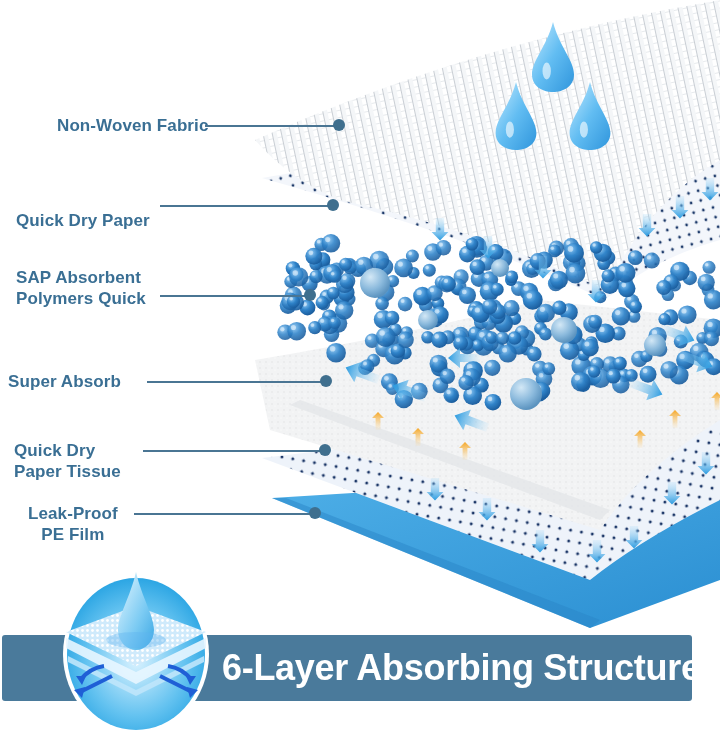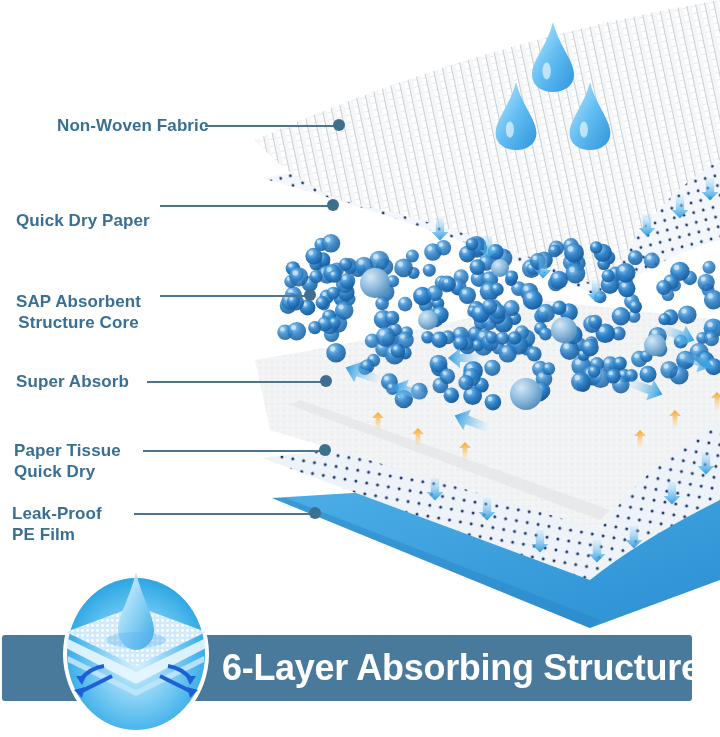--- a/index.html
+++ b/index.html
@@ -683,41 +683,41 @@
 </div>
 <div class="leader" style="left:205px; top:125px; width:132px;"></div>
 <div class="dot" style="left:333px; top:119px;"></div>
 
 <div class="label" style="left:16px; top:195px;margin-top:15px;">
   <div>Quick Dry Paper</div>
 </div>
 <div class="leader" style="left:160px; top:205px; width:170px;"></div>
 <div class="dot" style="left:327px; top:199px;"></div>
 
-<div class="label" style="left:16px; top:291px;text-align:center;">
+<div class="label" style="left:16px; top:267px;">
   <div>SAP Absorbent</div>
-  <div>Structure Core</div>
+  <div>Polymers Quick</div>
 </div>
 <div class="leader" style="left:160px; top:295px; width:150px;"></div>
 <div class="dot" style="left:304px; top:289px;"></div>
 
-<div class="label" style="left:16px; top:371px;">
+<div class="label" style="left:8px; top:371px;">
   <div>Super Absorb</div>
 </div>
 <div class="leader" style="left:147px; top:381px; width:178px;"></div>
 <div class="dot" style="left:320px; top:375px;"></div>
 
 <div class="label" style="left:14px; top:440px;">
+  <div>Quick Dry</div>
   <div>Paper Tissue</div>
-  <div>Quick Dry</div>
 </div>
 <div class="leader" style="left:143px; top:450px; width:180px;"></div>
 <div class="dot" style="left:319px; top:444px;"></div>
 
-<div class="label" style="left:12px; top:503px;">
+<div class="label" style="left:28px; top:503px;text-align:center;">
   <div>Leak-Proof</div>
   <div>PE Film</div>
 </div>
 <div class="leader" style="left:134px; top:513px; width:180px;"></div>
 <div class="dot" style="left:309px; top:507px;"></div>
 
 <div class="banner"></div>
 <div class="banner-title">6-Layer Absorbing Structure</div>
 
 <svg class="badge" viewBox="0 0 152 168" xmlns="http://www.w3.org/2000/svg">

